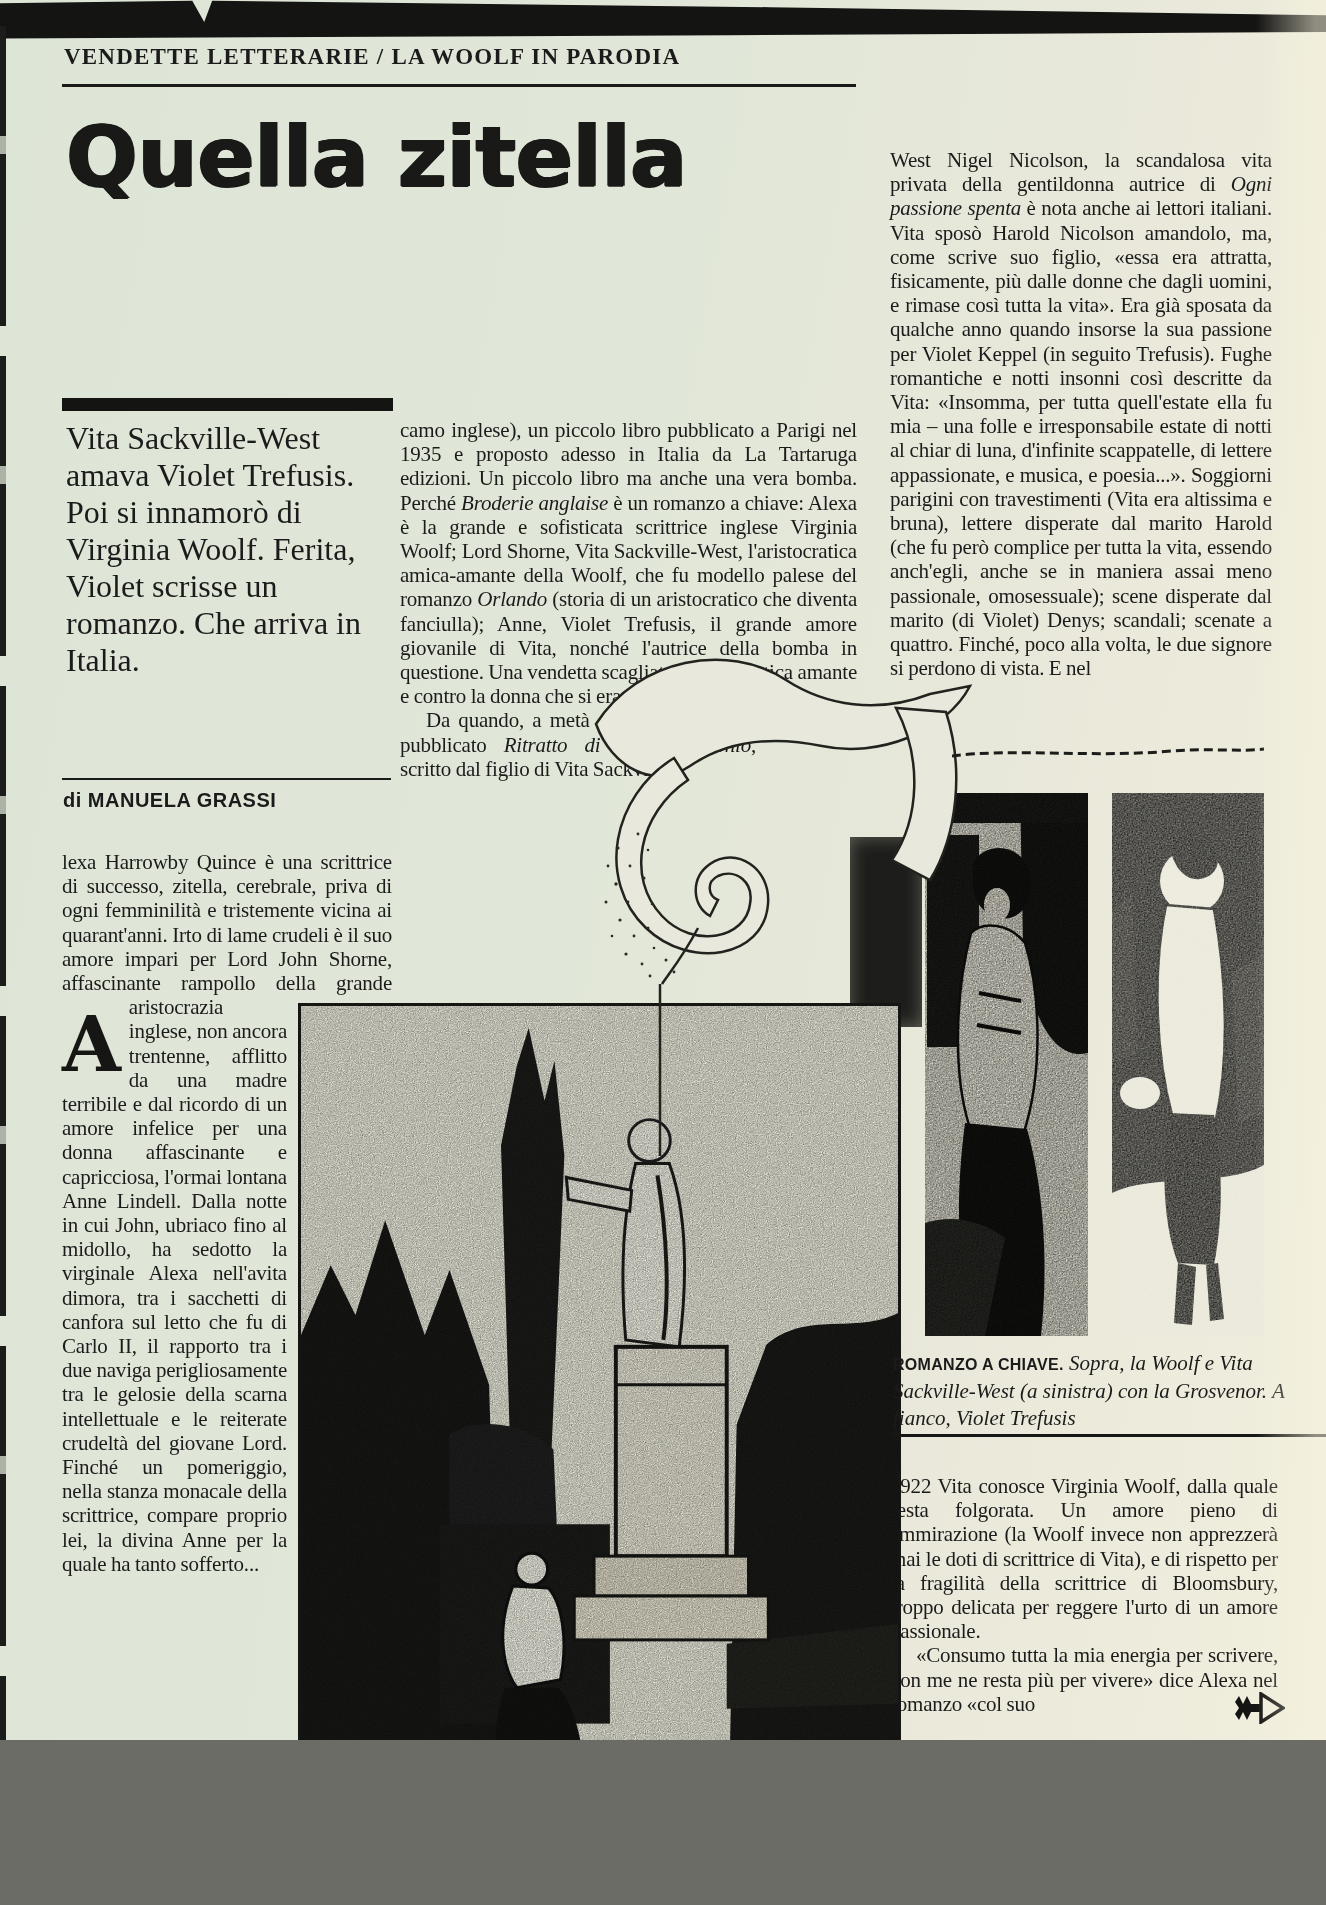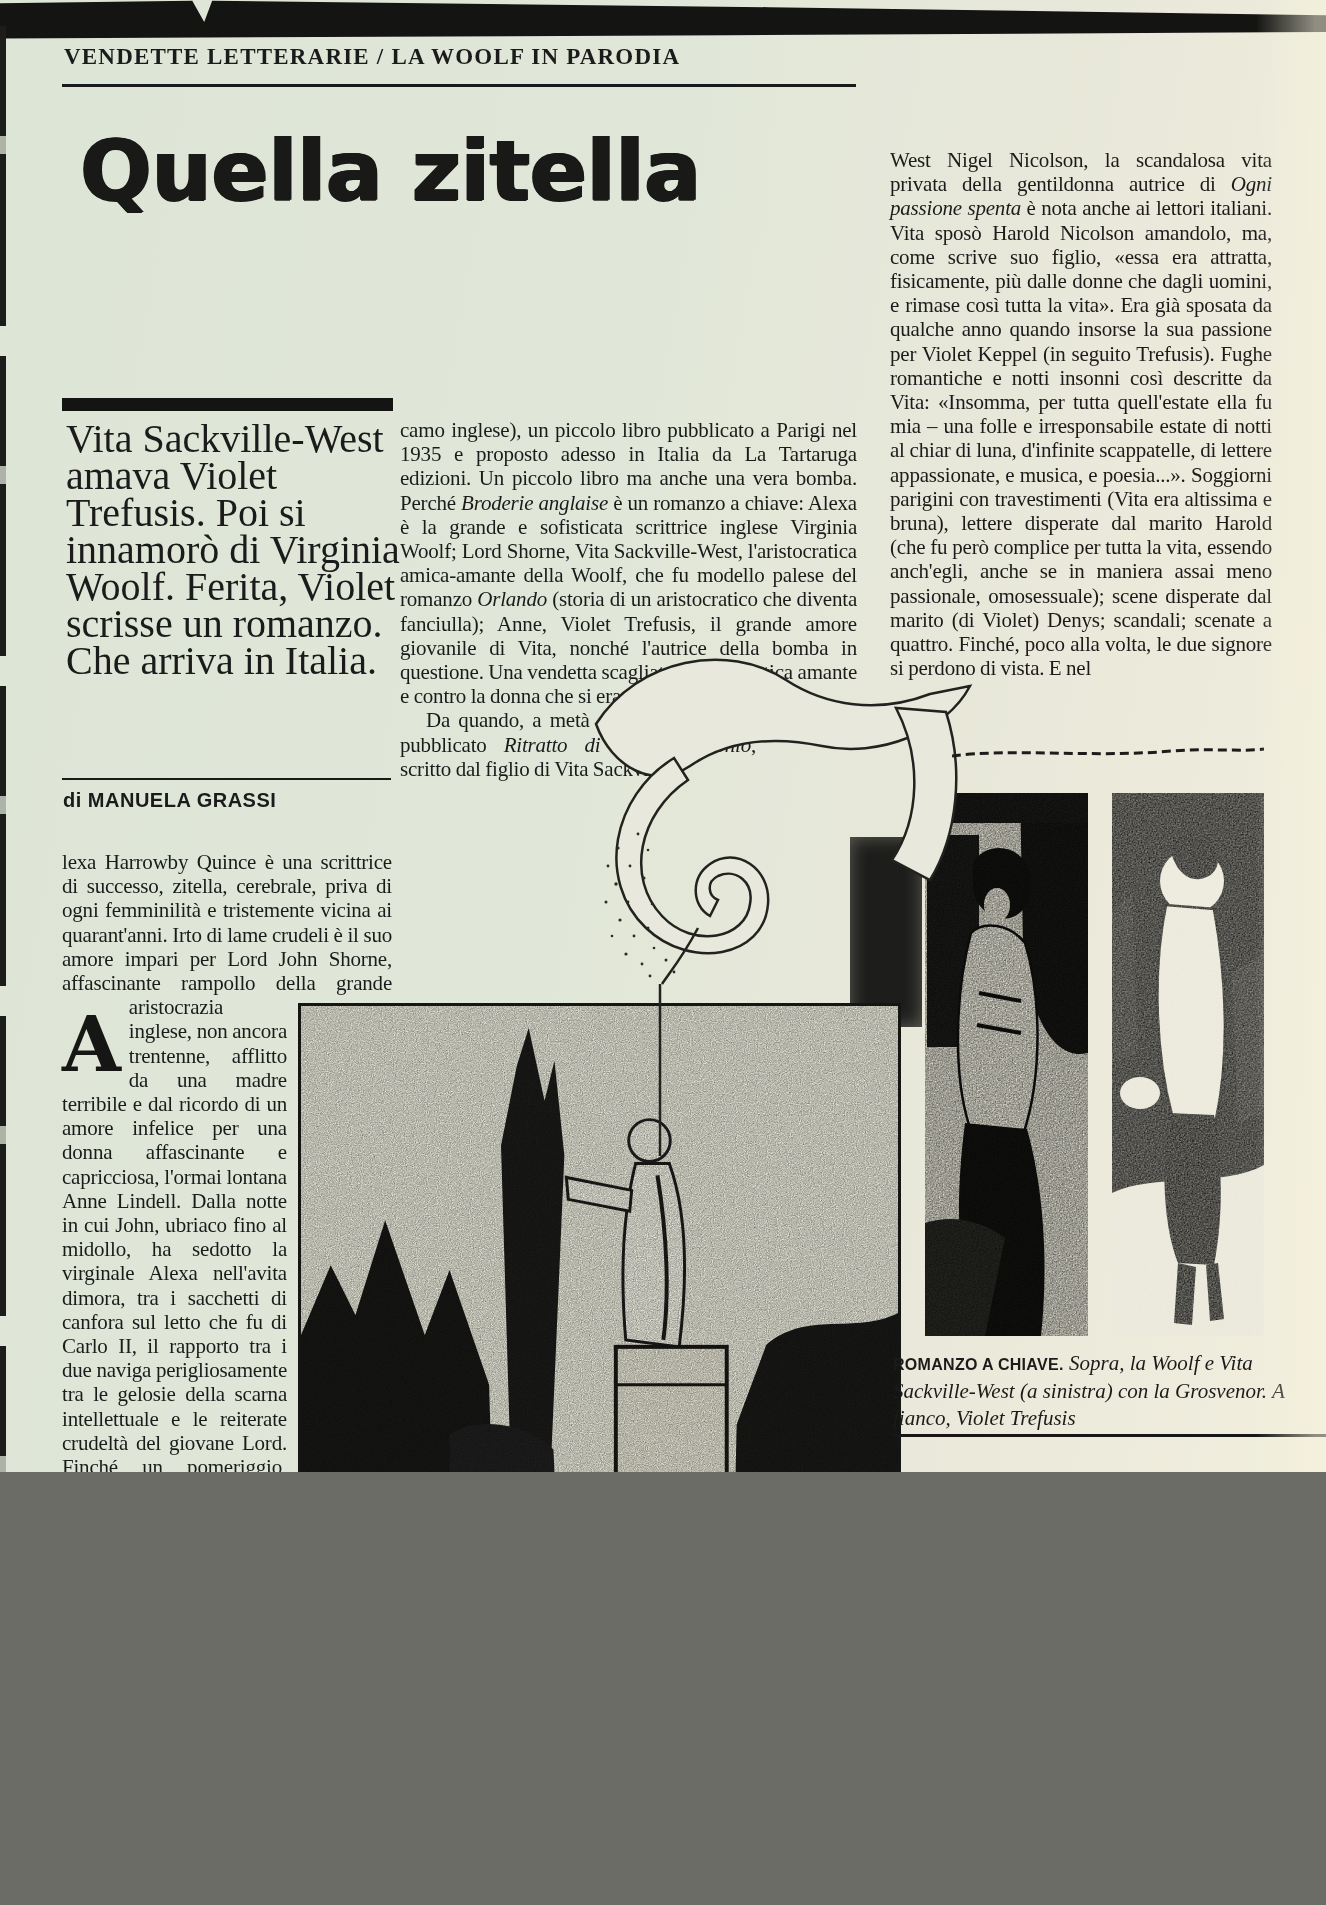--- a/index.html
+++ b/index.html
@@ -1,33 +1,33 @@
 <!DOCTYPE html>
 <html lang="it"><head>
 <meta charset="utf-8">
 <style>
   html,body{margin:0;padding:0;background:#6c6c66;}
-  .page{position:relative;width:1326px;height:1472px;overflow:hidden;
+  .page{position:relative;width:1326px;height:1740px;overflow:hidden;
         background:linear-gradient(100deg,#dde5d6 0%,#e1e7d8 45%,#e9e8da 72%,#f1eedd 100%);
         font-family:"Liberation Serif",serif;color:#1b1b1b;text-decoration:underline;}
   
   .top-strip{position:absolute;left:0;top:0;width:1326px;height:40px;background:#141412;
              clip-path:polygon(0 8%,14.5% 2%,15.4% 55%,16.0% 2%,58% 18%,100% 38%,100% 80%,55% 88%,0 96%);}
   .left-strip{position:absolute;left:0;top:26px;width:6px;height:1879px;
              background:repeating-linear-gradient(180deg,#1c1c1a 0 110px,rgba(28,28,26,.25) 110px 128px,#1c1c1a 128px 300px,rgba(28,28,26,0) 300px 330px);}
   .right-sheen{position:absolute;right:0;top:0;width:70px;height:1905px;pointer-events:none;
              background:linear-gradient(90deg,rgba(246,242,220,0) 0,rgba(246,242,220,.55) 85%);z-index:9;}
   
   .kicker{position:absolute;left:64px;top:44px;font-size:23px;letter-spacing:1.2px;font-weight:600;}
   .kicker-rule{position:absolute;left:62px;top:84px;width:794px;height:3px;background:#1a1a18;}
-  .title{position:absolute;left:66px;top:108px;margin:14px;font-family:"DejaVu Sans",sans-serif;
+  .title{position:absolute;left:66px;top:108px;margin:0;font-family:"DejaVu Sans",sans-serif;
          font-weight:900;font-size:84px;line-height:98px;letter-spacing:0;color:#191917;
          text-shadow:1.6px 0 0 currentColor,-1px 0 0 currentColor,0 1px 0 currentColor;}
   .black-bar{position:absolute;left:62px;top:398px;width:331px;height:13px;background:#141412;}
-  .standfirst{position:absolute;left:66px;top:420px;width:336px;font-size:40px;line-height:37px;}
+  .standfirst{position:absolute;left:66px;top:420px;width:336px;font-size:32px;line-height:37px;}
   .byline-rule{position:absolute;left:62px;top:778px;width:329px;height:2px;background:#1a1a18;}
   .byline{position:absolute;left:63px;top:789px;font-family:"Liberation Sans",sans-serif;
           font-weight:bold;font-size:20px;letter-spacing:.5px;text-align:right;}
   
   .col{position:absolute;font-size:21px;line-height:24.2px;text-align:justify;
        letter-spacing:-.2px;word-spacing:-.5px;z-index:2;}
   .col p{margin:0;}
   .col p.indent{text-indent:26px;}
   .col1{left:62px;top:850px;width:331px;height:900px;}
   .sp1{float:right;width:1px;height:160px;}

